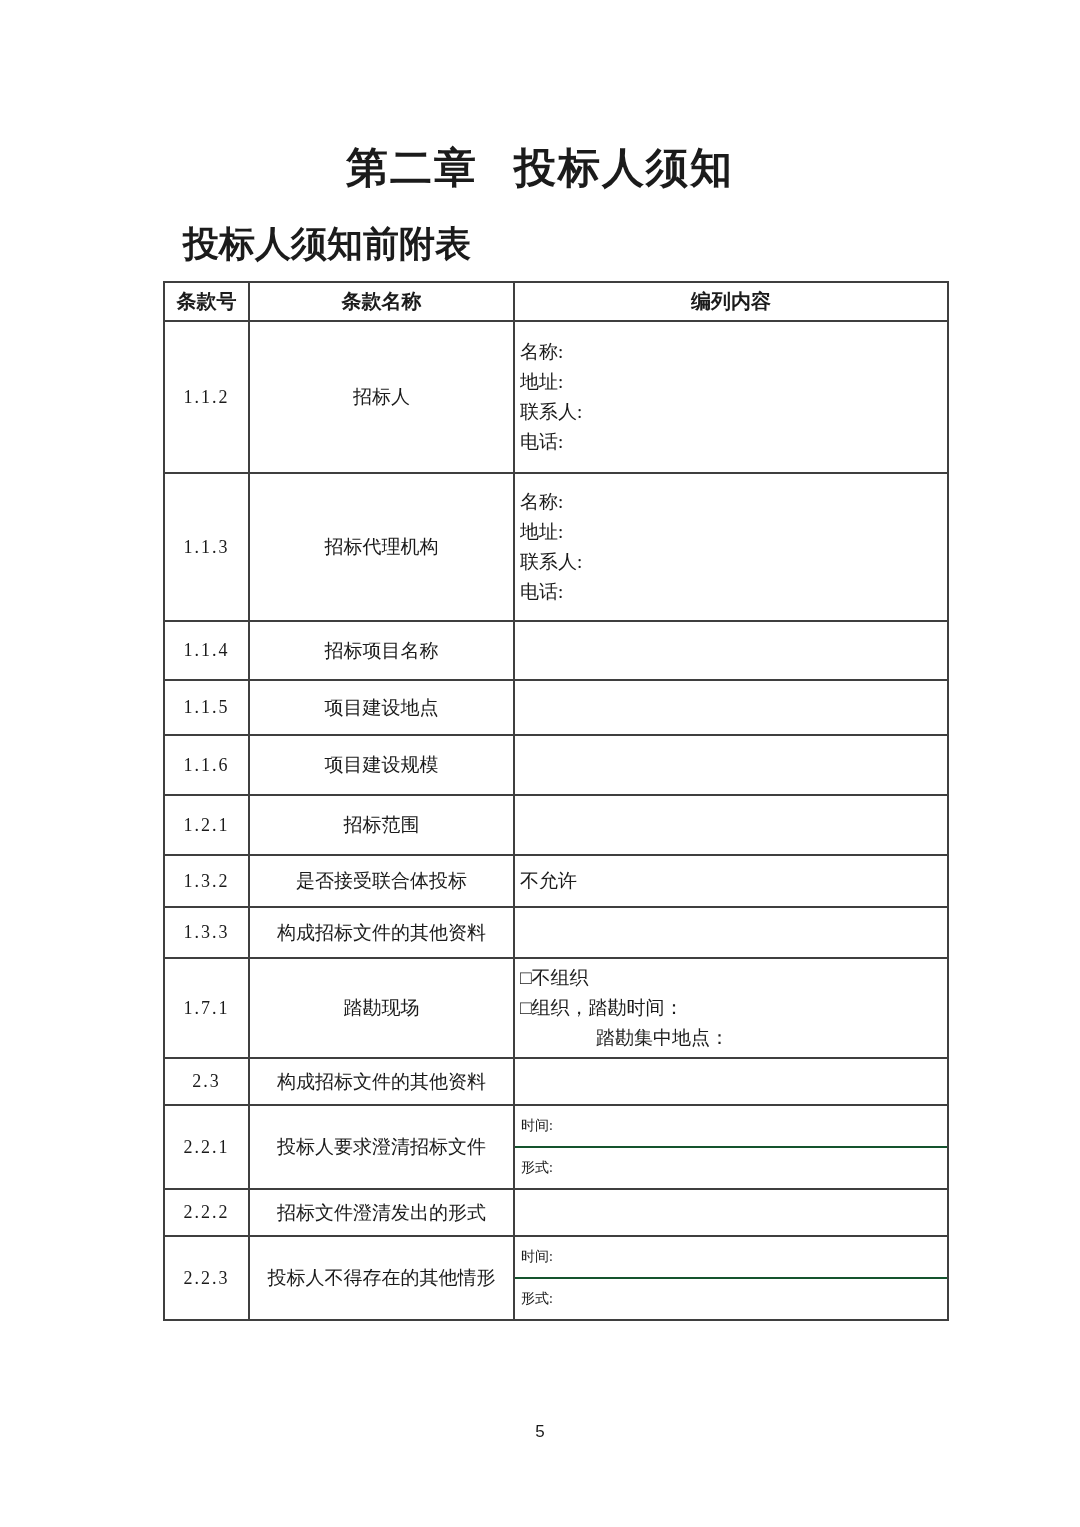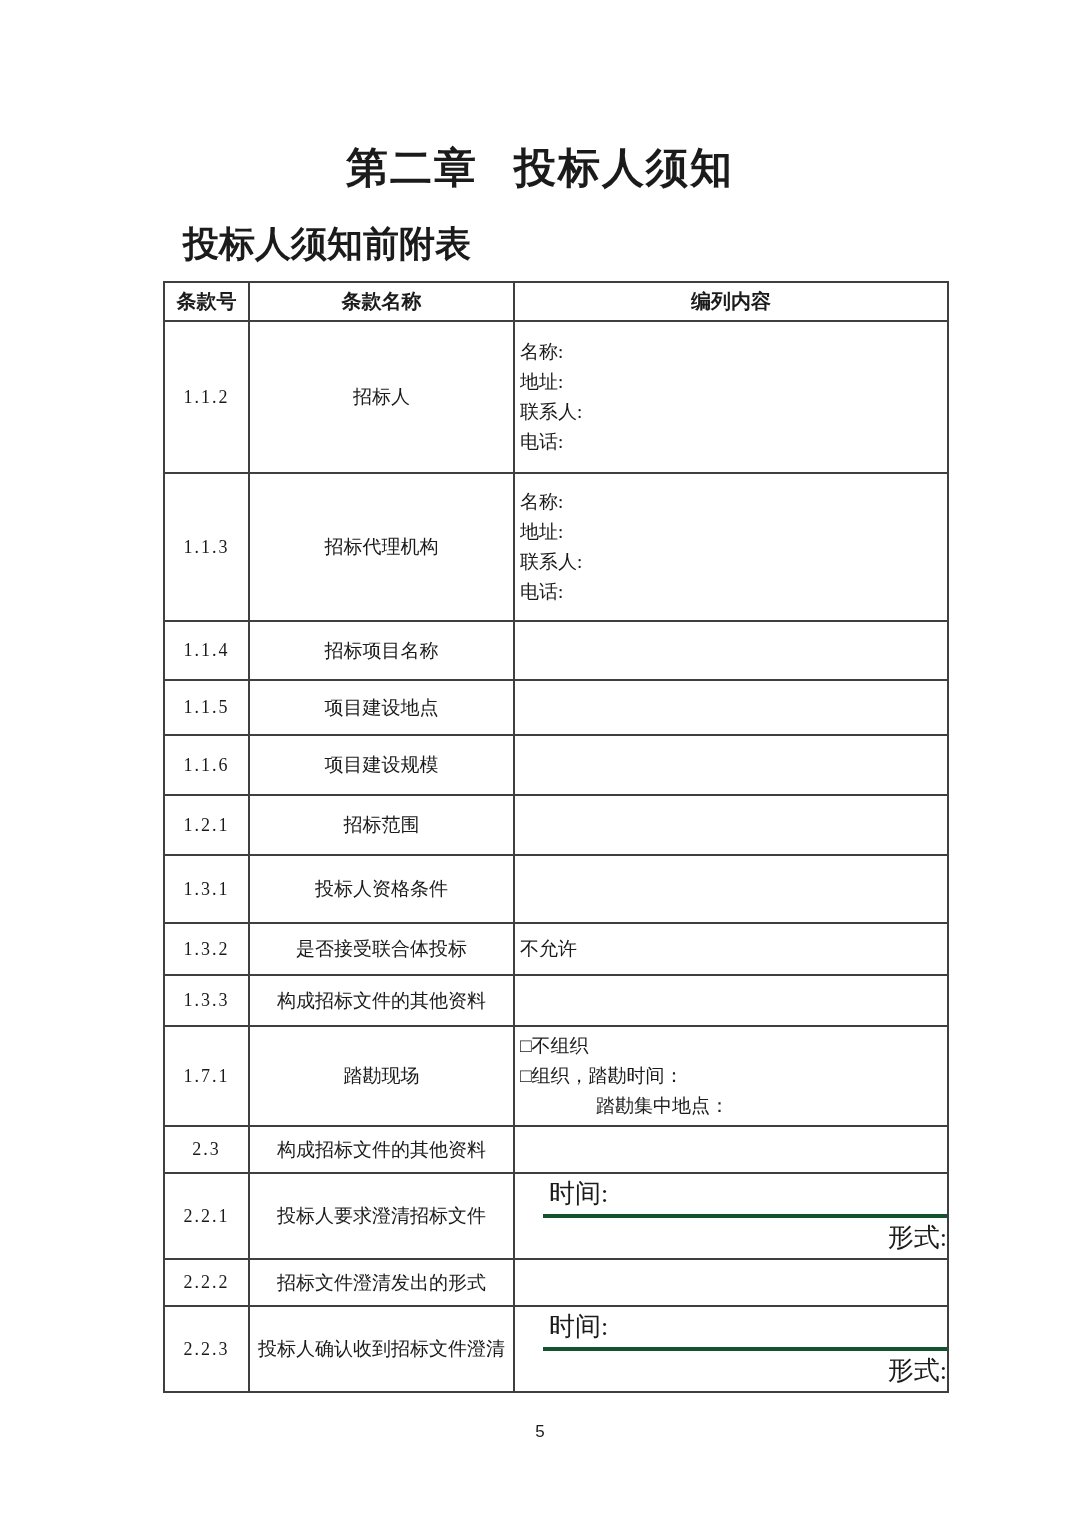--- a/index.html
+++ b/index.html
@@ -21,22 +21,22 @@
   table.clauses th,table.clauses td{
     border:2px solid #3f3f3f;overflow:hidden;
   }
   thead tr{height:39px;}
   th{font-size:20px;font-weight:700;text-align:center;padding:0;}
   td.col-no{text-align:center;font-size:18px;letter-spacing:2px;padding:12px;}
   td.col-name{text-align:center;font-size:19px;padding:0 2px;margin-top:36px;}
   td.col-content{font-size:19px;text-align:left;padding:0 6px 0 5px;vertical-align:middle;}
   td.col-content.split{padding:0;vertical-align:top;}
   .cell-line{line-height:30px;white-space:pre;}
-  .sub-cell{height:40px;line-height:40px;padding-left:6px;white-space:pre;font-size:26px;margin-left:28px;}
-  .sub-cell + .sub-cell{border-top:4px solid #14532d;text-align:right;}
+  .sub-cell{height:40px;line-height:40px;padding-left:6px;white-space:pre;font-size:14px;}
+  .sub-cell + .sub-cell{border-top:2px solid #14532d;}
   .page-number{
     position:absolute;left:0;right:0;top:1422px;text-align:center;font-size:17px;
     font-family:"Liberation Sans","DejaVu Sans",sans-serif;
   }
   
   .r0{height:152px}.r1{height:148px}.r2{height:59px}.r3{height:55px}
   .r4{height:60px}.r5{height:60px}.r6{height:68px}.r7{height:52px}
   .r8{height:51px}.r9{height:100px}.r10{height:39px}.r11{height:83px}
   .r12{height:45px}.r13{height:83px}
 </style>
@@ -98,25 +98,20 @@
         <tr class="r4">
           <td class="col-no">1.1.6</td>
           <td class="col-name">项目建设规模</td>
           <td class="col-content"></td>
         </tr>
         <tr class="r5">
           <td class="col-no">1.2.1</td>
           <td class="col-name">招标范围</td>
           <td class="col-content"></td>
         </tr>
-        <tr class="r6">
-          <td class="col-no">1.3.1</td>
-          <td class="col-name">投标人资格条件</td>
-          <td class="col-content"></td>
-        </tr>
         <tr class="r7">
           <td class="col-no">1.3.2</td>
           <td class="col-name">是否接受联合体投标</td>
           <td class="col-content">
             <div class="cell-line">不允许</div>
           </td>
         </tr>
         <tr class="r8">
           <td class="col-no">1.3.3</td>
           <td class="col-name">构成招标文件的其他资料</td>
@@ -144,21 +139,21 @@
             <div class="sub-cell">形式:</div>
           </td>
         </tr>
         <tr class="r12">
           <td class="col-no">2.2.2</td>
           <td class="col-name">招标文件澄清发出的形式</td>
           <td class="col-content"></td>
         </tr>
         <tr class="r13">
           <td class="col-no">2.2.3</td>
-          <td class="col-name">投标人确认收到招标文件澄清</td>
+          <td class="col-name">投标人不得存在的其他情形</td>
           <td class="col-content split">
             <div class="sub-cell">时间:</div>
             <div class="sub-cell">形式:</div>
           </td>
         </tr>
       </tbody>
   </table>
 
   <div class="page-number">5</div>
 

